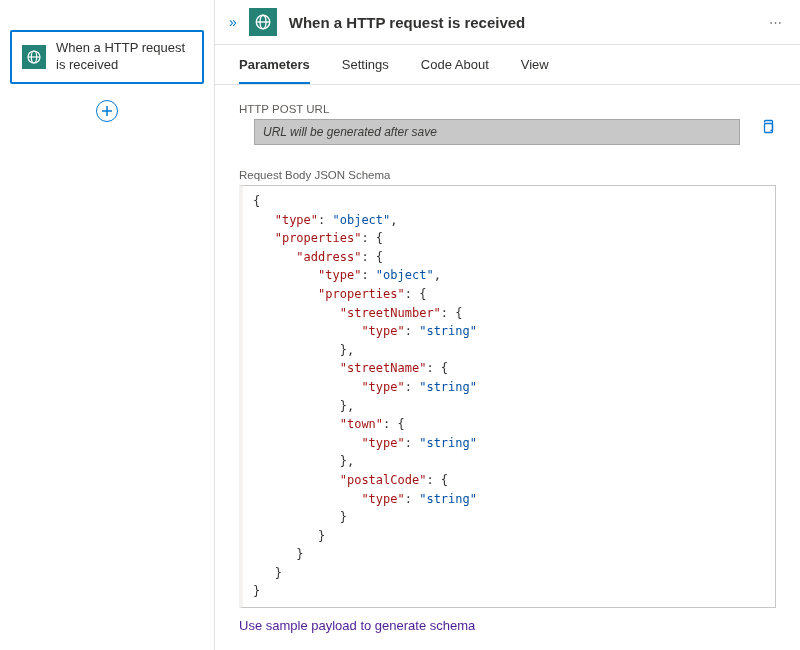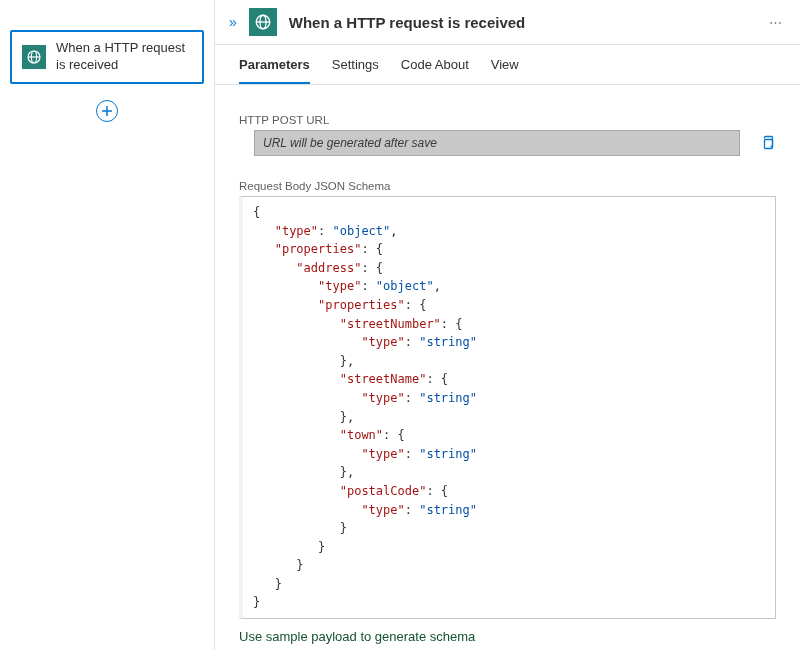--- a/index.html
+++ b/index.html
@@ -72,21 +72,21 @@
     .collapse-icon {
       color: #0078d4;
       cursor: pointer;
       font-size: 14px;
     }
     .pane-header-icon { width: 28px; height: 28px; }
     .pane-title { font-size: 15px; font-weight: 600; flex: 1; }
     .overflow { color: #605e5c; cursor: pointer; padding: 0 4px; }
     .tabs {
       display: flex;
-      gap: 22px;
+      gap: 32px;
       padding: 12px 24px 0 24px;
       border-bottom: 1px solid #e1e1e1;
       text-align: center;
     }
     .tab {
       padding-bottom: 10px;
       font-size: 13px;
       color: #323130;
       cursor: pointer;
       border-bottom: 2px solid transparent;
@@ -96,24 +96,24 @@
       border-bottom-color: #0078d4;
     }
     .body {
       flex: 1;
       padding: 12px 24px 12px 24px;
       overflow-y: auto;
     }
     .section-label {
       font-size: 11.5px;
       color: #605e5c;
-      margin-top: 17px;
+      margin-top: 6px;
       margin-bottom: 4px;
     }
-    .url-row { display: flex; align-items: center; gap: 20px; padding-left: 15px; }
+    .url-row { display: flex; gap: 20px; padding-left: 15px; }
     .url-box {
       flex: 1;
       background: #c8c8c8;
       border: 1px solid #a6a6a6;
       height: 26px;
       display: flex;
       align-items: center;
       padding: 0 8px;
       font-style: italic;
       color: #3b3a39;
@@ -129,21 +129,21 @@
       line-height: 1.55;
       white-space: pre;
       border-left: 4px solid #f3f2f1;
       overflow-x: auto;
       color: #323130;
     }
     .k { color: #a31515; }
     .s { color: #0451a5; }
     .p { color: #323130; }
     .link {
-      color: #14532d;
+      color: #4c1d95;
       font-size: 13px;
       cursor: pointer;
       display: inline-block;
       margin-top: 10px;
     }
     .divider {
       border: none;
       border-top: 1px solid #e1e1e1;
       margin: 18px 0 10px 0;
     }

